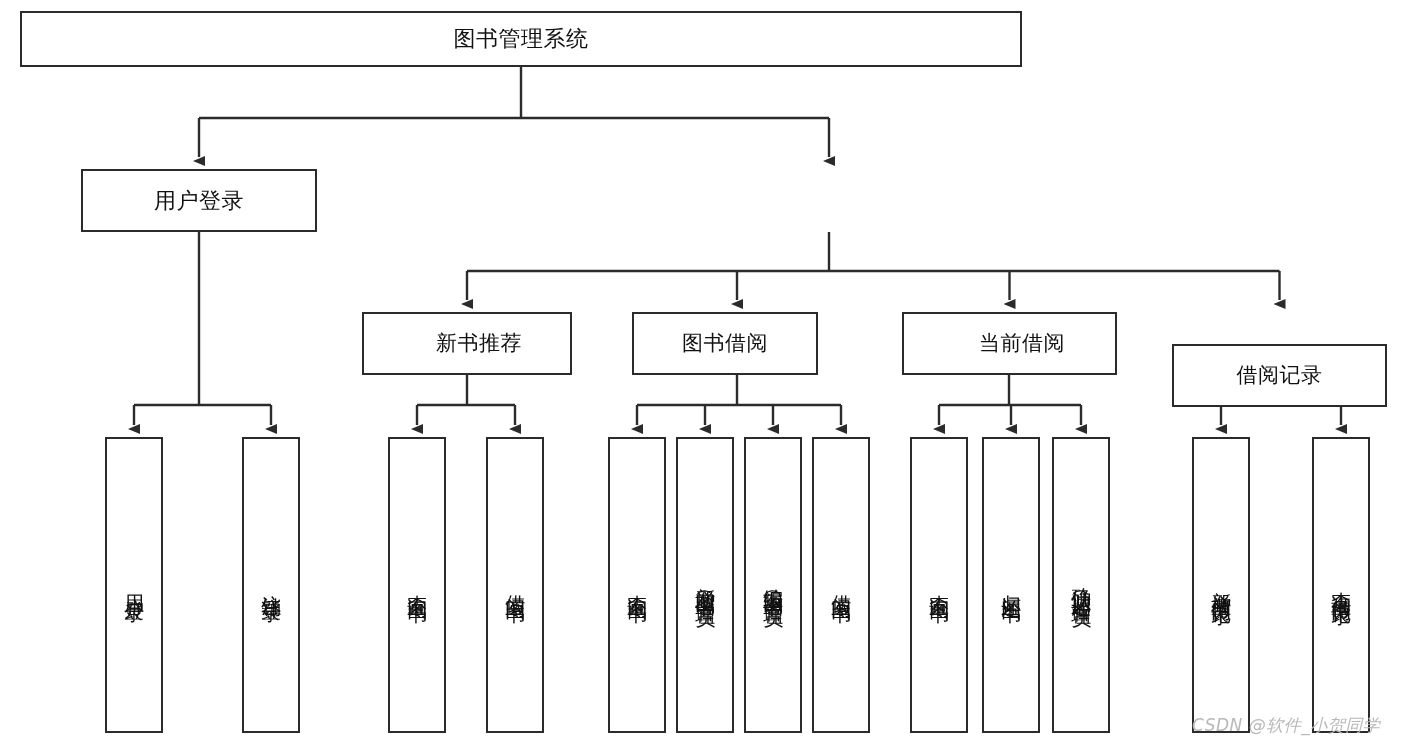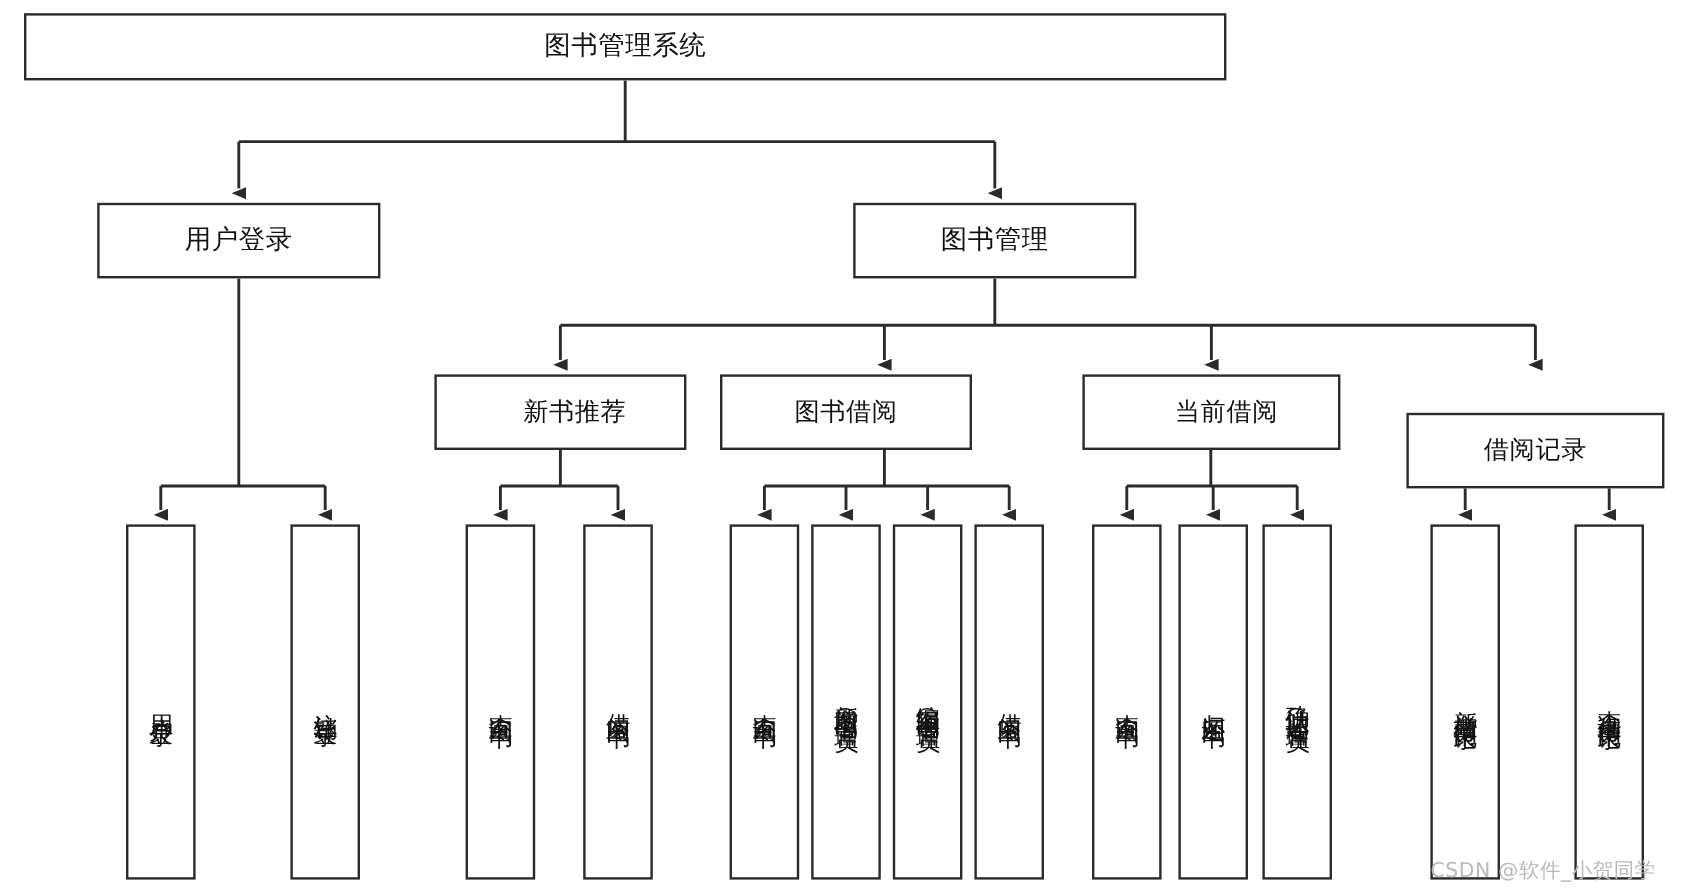--- a/index.html
+++ b/index.html
@@ -119,28 +119,25 @@
       </g>
   </svg>
 
   <div class="node root" style="left: 20px; top: 11px; width: 1002px; height: 56px;">
     <span class="label">图书管理系统</span>
   </div>
 
   <div class="node level2" style="left: 81px; top: 169px; width: 236px; height: 63px;">
     <span class="label">用户登录</span>
   </div>
-  <div class="node level2" style="left: 711px; top: 169px; width: 236px; height: 63px;">
-    <span class="label">图书管理</span>
-  </div>
 
   <div class="node level3" style="left: 362px; top: 312px; width: 210px; height: 63px; padding-left: 24px;">
     <span class="label">新书推荐</span>
   </div>
-  <div class="node level3" style="left: 600px; top: 312px; width: 210px; height: 63px;">
+  <div class="node level3" style="left: 632px; top: 312px; width: 186px; height: 63px;">
     <span class="label">图书借阅</span>
   </div>
   <div class="node level3" style="left: 902px; top: 312px; width: 215px; height: 63px; padding-left: 25px;">
     <span class="label">当前借阅</span>
   </div>
   <div class="node level3" style="left: 1172px; top: 312px; width: 215px; height: 63px; margin-top: 32px;">
     <span class="label">借阅记录</span>
   </div>
 
   <div class="node vertical" style="left: 105px; top: 437px; width: 58px; height: 296px;">
@@ -176,15 +173,15 @@
   <div class="node vertical" style="left: 1052px; top: 437px; width: 58px; height: 296px;">
     <span class="label">确认归还（管理员）</span>
   </div>
   <div class="node vertical" style="left: 1192px; top: 437px; width: 58px; height: 296px;">
     <span class="label">新增借阅记录</span>
   </div>
   <div class="node vertical" style="left: 1312px; top: 437px; width: 58px; height: 296px;">
     <span class="label">查询借阅记录</span>
   </div>
 
-  <div class="watermark" style="left:1192px; top:714px;">CSDN @软件_小贺同学</div>
+  <div class="watermark" style="left:1192px; top:714px;font-style:italic;">CSDN @软件_小贺同学</div>
 
 </div>
 
 </body></html>

